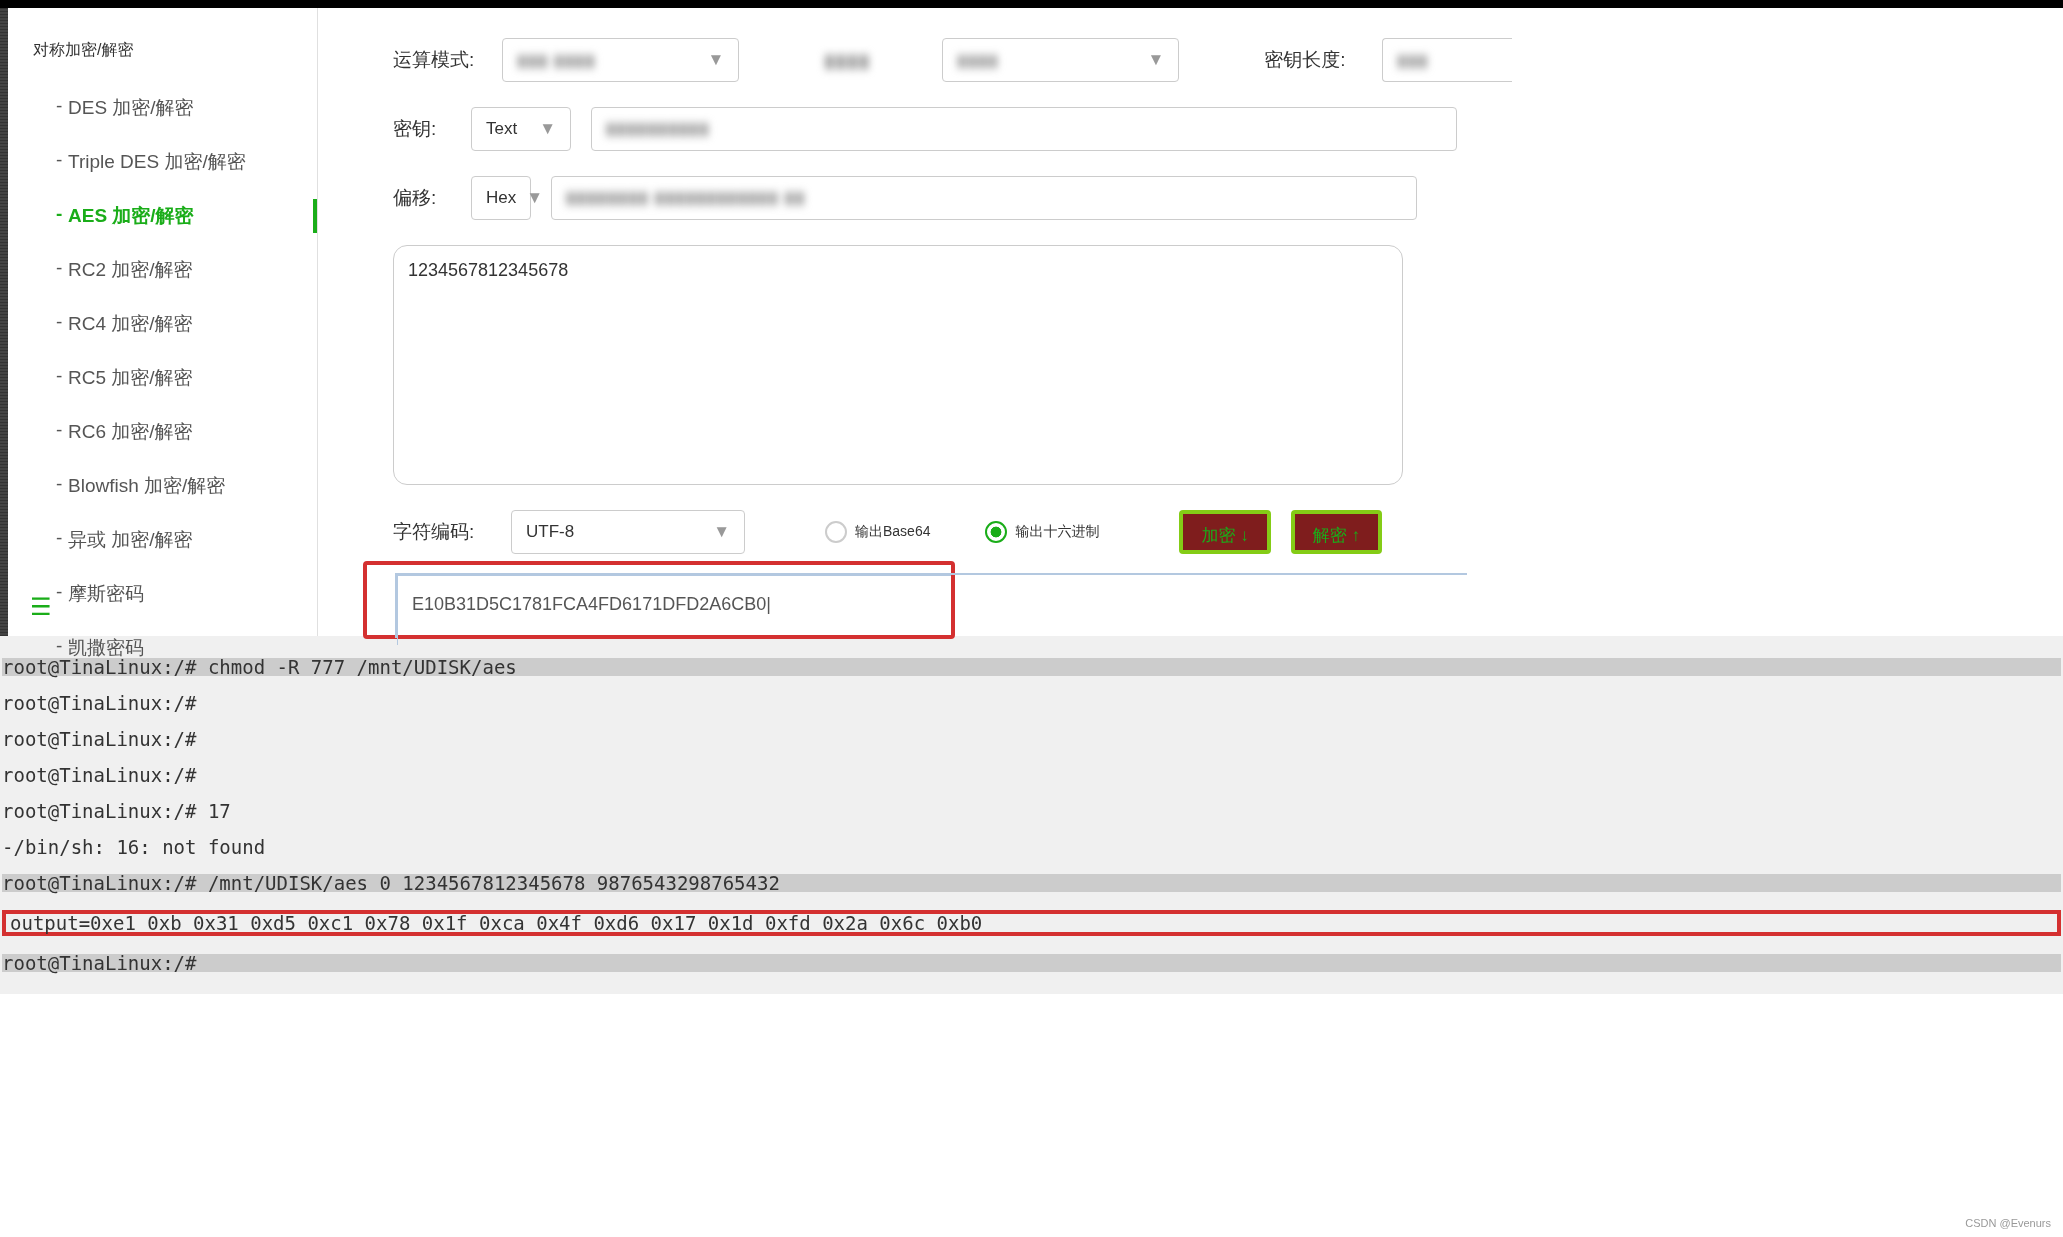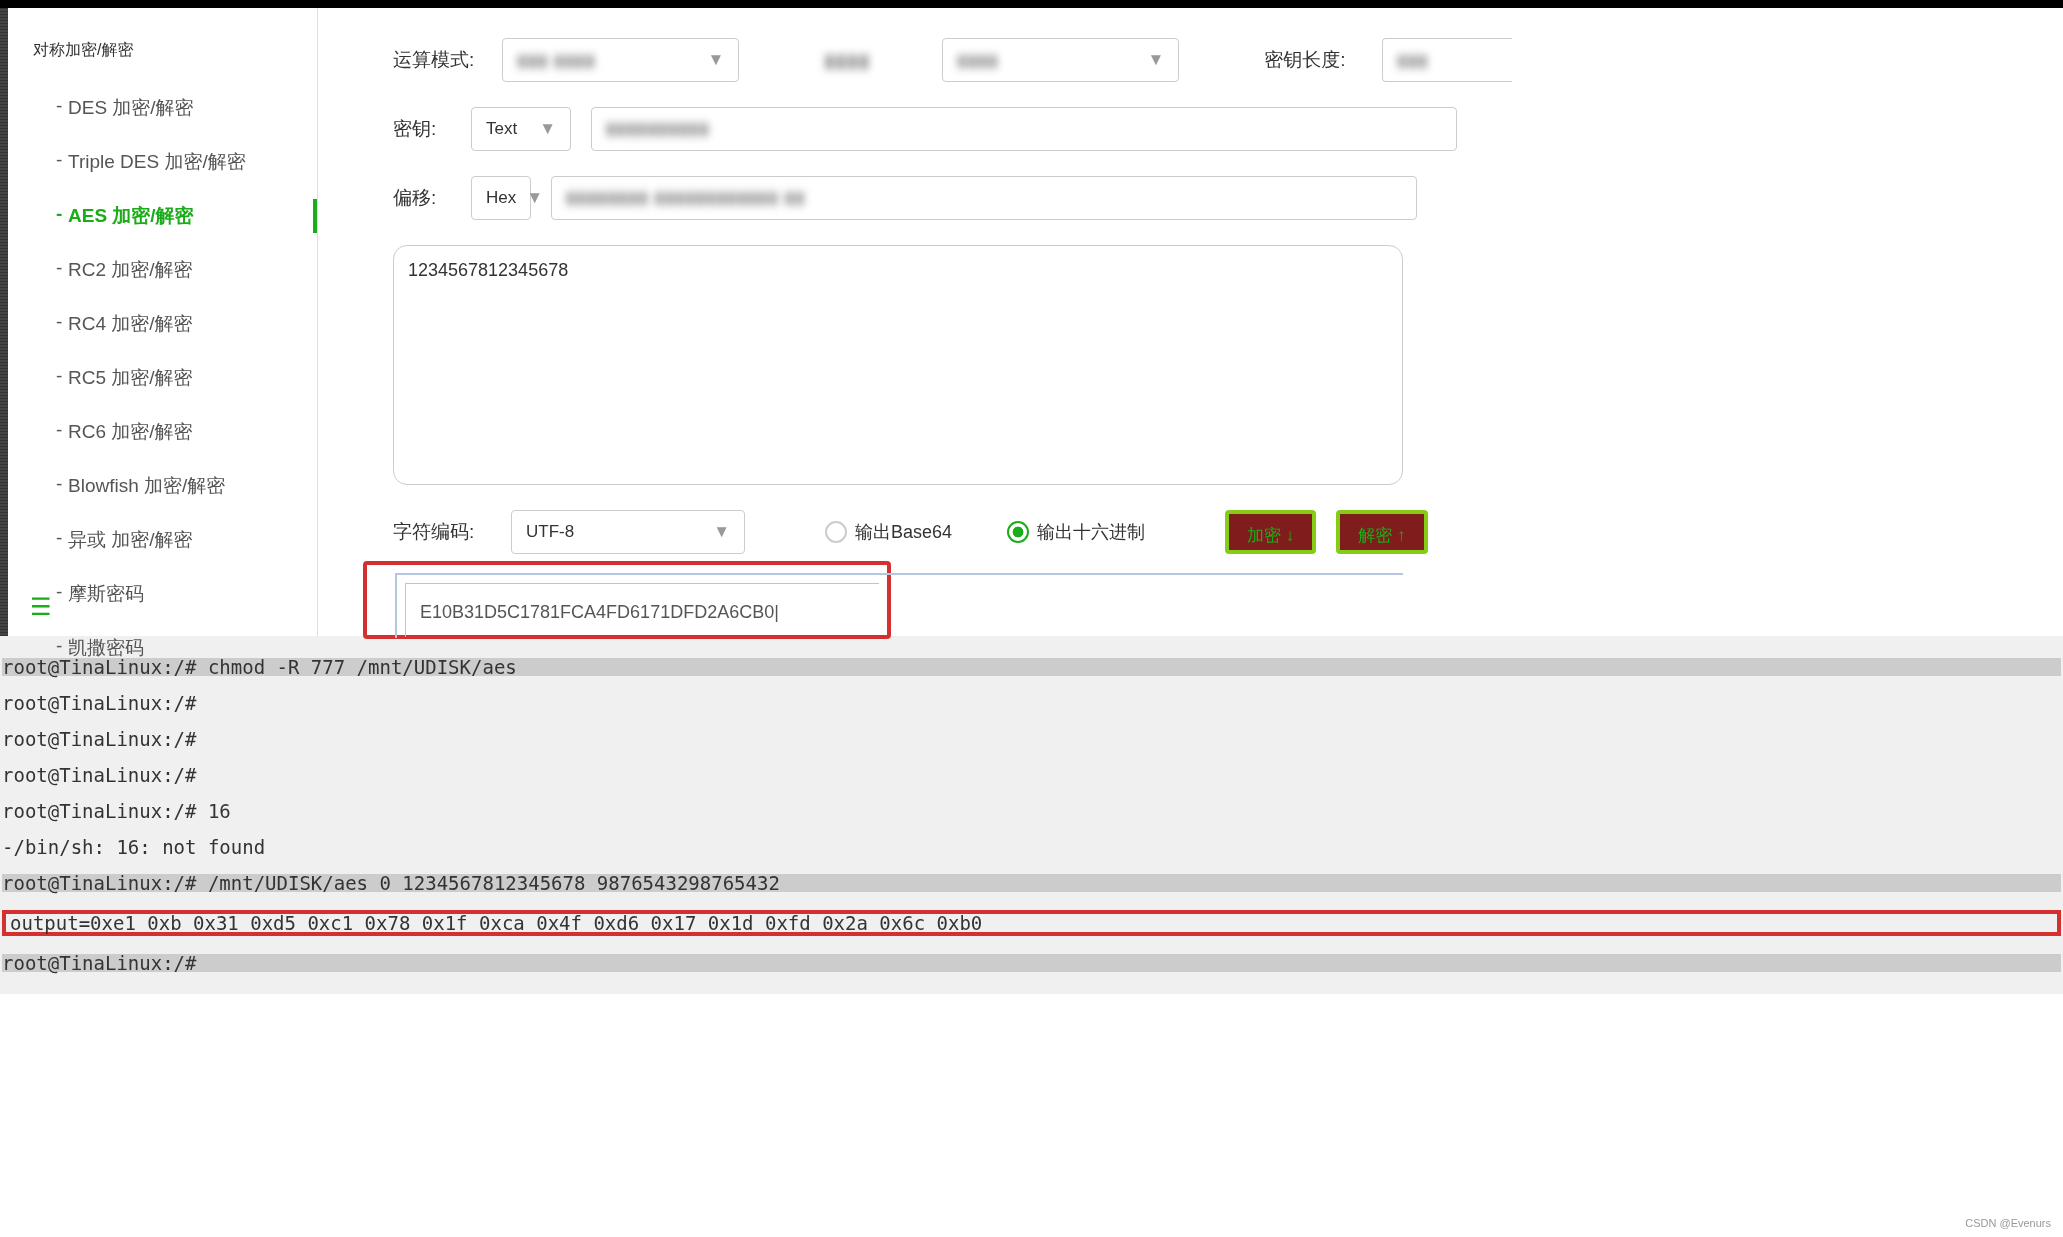--- a/index.html
+++ b/index.html
@@ -17,24 +17,24 @@
     .hamburger { position: absolute; bottom: 15px; left: 22px; color: #1aad19; font-size: 24px; cursor: pointer; }
     .content { flex: 1; padding: 30px 0 0 75px; background: #fff; }
     .row { display: flex; align-items: center; gap: 20px; margin-bottom: 25px; }
     .label { font-size: 19px; color: #333; margin-right: 8px; min-width: 70px; }
     .select { border: 1px solid #ccc; border-radius: 4px; padding: 10px 14px; display: flex; align-items: center; gap: 10px; background: #fff; cursor: pointer; height: 44px; font-size: 17px; }
     .select .arrow { color: #999; margin-left: auto; }
     .input { border: 1px solid #ccc; border-radius: 4px; padding: 10px 14px; height: 44px; font-size: 17px; flex: 1; color: #555; }
     .blur { filter: blur(4px); color: #888; letter-spacing: 1px; }
     .textarea { border: 1px solid #ccc; border-radius: 14px; padding: 14px; font-size: 18px; width: 1010px; height: 240px; margin: 0 0 25px 0; }
     .btn { border: 4px solid #84cc16; color: #1aad19; background: #7f1d1d; border-radius: 4px; padding: 10px 18px; font-size: 17px; cursor: pointer; height: 44px; }
-    .radio-wrap { display: flex; align-items: center; gap: 8px; cursor: pointer; font-size: 18px; }
+    .radio-wrap { display: flex; align-items: center; gap: 8px; cursor: pointer; font-size: 14px; }
     .radio { width: 22px; height: 22px; border: 2px solid #ccc; border-radius: 50%; display: inline-block; }
     .radio.checked { border-color: #1aad19; background: radial-gradient(circle, #1aad19 40%, transparent 45%); }
-    .output-box { border: 4px solid #d43030; border-radius: 4px; padding: 8px; margin: -5px 0 0 -30px; width: 528px; height: 78px; position: relative; }
+    .output-box { border: 4px solid #d43030; border-radius: 4px; padding: 0; margin: -5px 0 0 -30px; width: 592px; height: 78px; position: relative; }
     .output-inner { padding: 18px 14px; font-size: 18px; color: #555; border-top: 1px solid #b3c8e0; border-left: 1px solid #b3c8e0; margin: 10px 0 0 30px; height: 100%; }
     .blue-border { border: 2px solid #b3c8e0; border-right: none; border-bottom: none; position: absolute; top: 8px; left: 28px; right: -516px; height: 65px; }
     .terminal { font-family: monospace; font-size: 19px; line-height: 18px; padding: 4px 2px; background: #f0f0f0; white-space: pre; }
     .terminal-line { line-height: 18px; }
     .term-red-box { border: 4px solid #d43030; padding: 0 4px; display: block; }
     .grey-line { background: #ccc; }
     .watermark { position: fixed; bottom: 8px; right: 12px; font-size: 11px; color: #999; }
   </style>
 </head>
 <body>
@@ -137,20 +137,20 @@
     </div>
 
   </div>
 </div>
 
 <div class="terminal">
 <div class="terminal-line grey-line">root@TinaLinux:/# chmod -R 777 /mnt/UDISK/aes</div>
 <div class="terminal-line">root@TinaLinux:/#</div>
 <div class="terminal-line">root@TinaLinux:/#</div>
 <div class="terminal-line">root@TinaLinux:/#</div>
-<div class="terminal-line">root@TinaLinux:/# 16</div>
+<div class="terminal-line">root@TinaLinux:/# 17</div>
 <div class="terminal-line">-/bin/sh: 16: not found</div>
 <div class="terminal-line grey-line">root@TinaLinux:/# /mnt/UDISK/aes 0 1234567812345678 9876543298765432</div>
 <div class="term-red-box"><span class="terminal-line">output=0xe1 0xb 0x31 0xd5 0xc1 0x78 0x1f 0xca 0x4f 0xd6 0x17 0x1d 0xfd 0x2a 0x6c 0xb0</span></div>
 <div class="terminal-line grey-line">root@TinaLinux:/#</div>
 </div>
 
 <div class="watermark">CSDN @Evenurs</div>
 
 </body></html>

